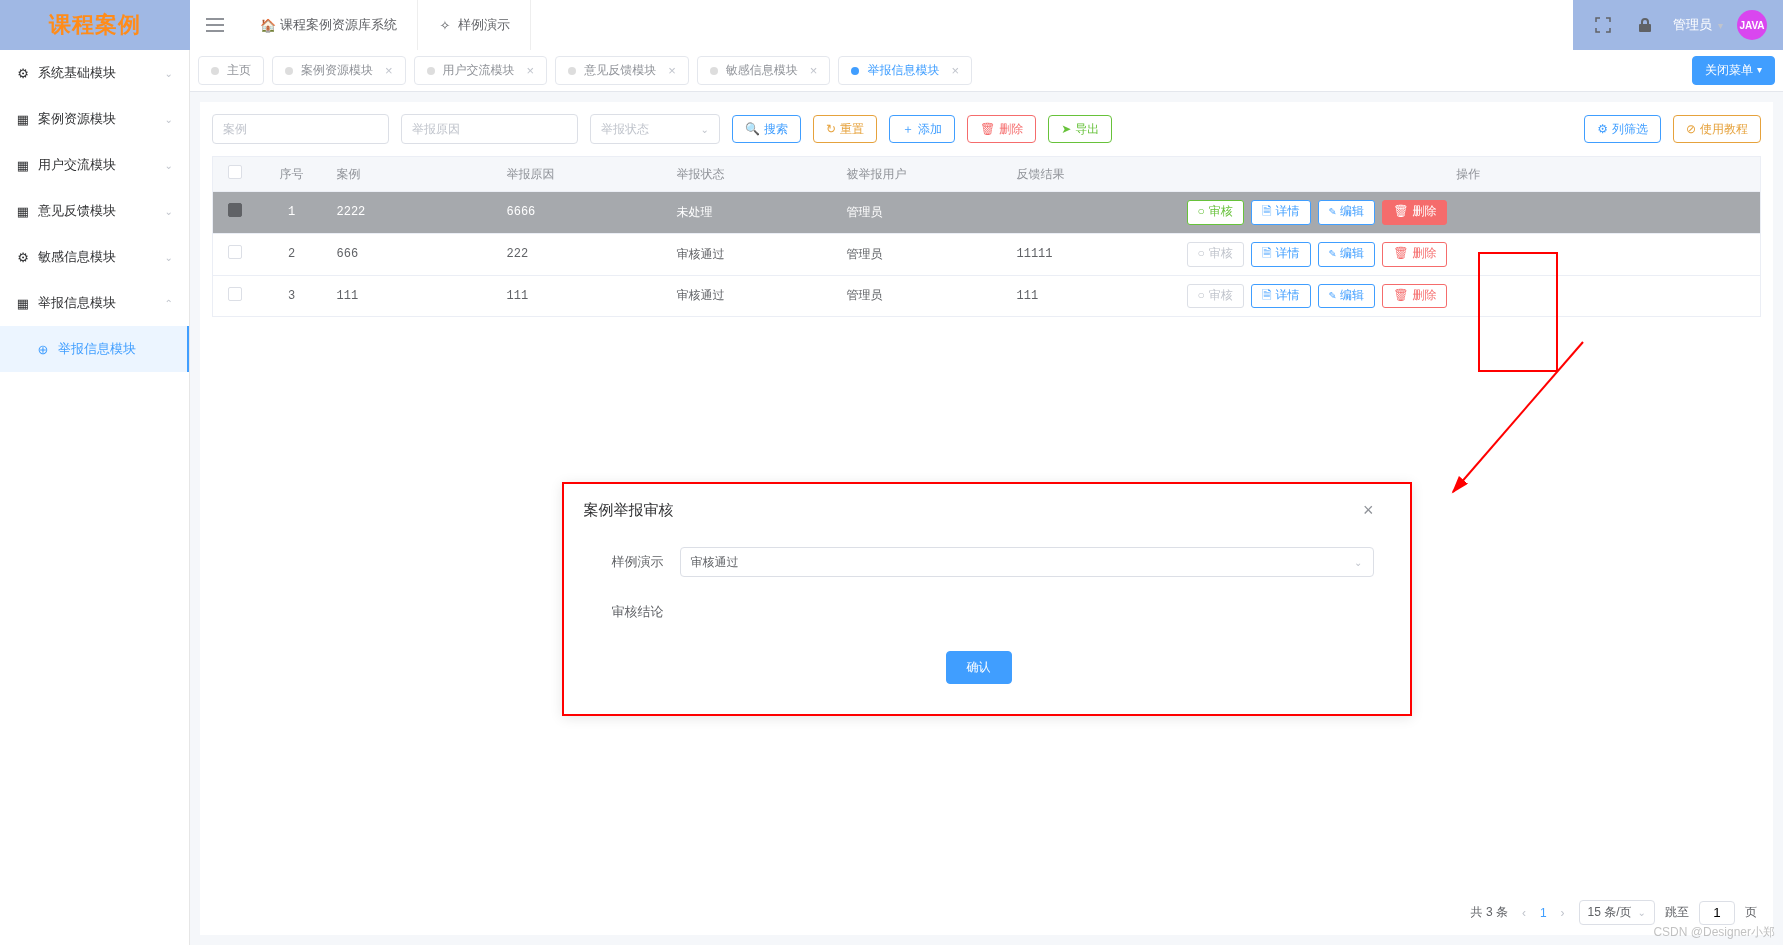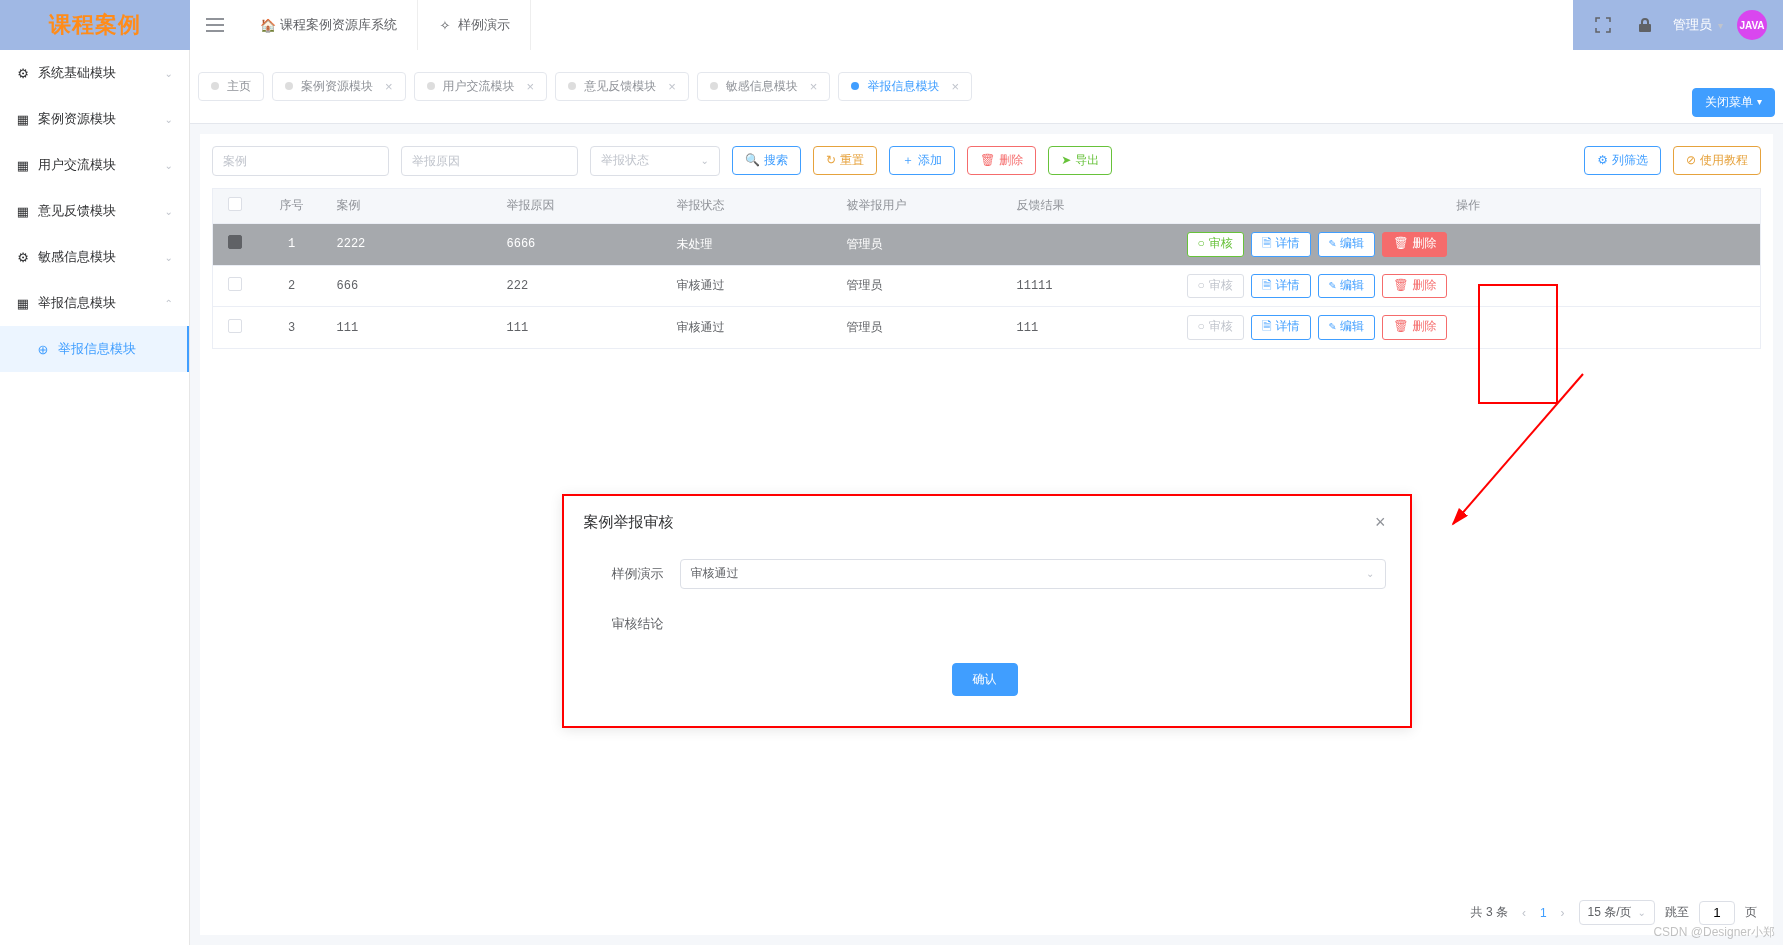--- a/index.html
+++ b/index.html
@@ -20,21 +20,21 @@
     .menu-item .ml { display:flex; align-items:center; gap:8px;}
     .sub-item { padding: 14px 16px 14px 36px; color:#409EFF; background:#ecf5ff; border-right:2px solid #409EFF; cursor:pointer; display:flex; align-items:center; gap:8px;}
     .main { flex:1; background:#f5f7fa; display:flex; flex-direction:column;}
     .tabs-row { display:flex; align-items:center; background:#fff; border-bottom:1px solid #e4e7ed; padding: 6px 8px;}
     .tabs-scroll { flex:1; display:flex; gap:8px; flex-wrap: nowrap; overflow: hidden;}
     .tab { border:1px solid #e4e7ed; background:#fff; border-radius:4px; padding: 5px 12px; display:flex; align-items:center; gap:8px; color:#909399; cursor:pointer; font-size:12px;}
     .tab .dot{ width:8px; height:8px; border-radius:50%; background:#ddd;}
     .tab.active .dot{ background:#409EFF; }
     .tab.active { color:#409EFF;}
     .tab .close{ color:#c0c4cc; margin-left:4px; font-size:13px;}
-    .close-menu { margin-left:8px;margin-top:32px;}
+    .close-menu { margin-left:8px;}
     .btn { display:inline-flex; align-items:center; gap:4px; border:1px solid #dcdfe6; background:#fff; padding: 5px 12px; border-radius:4px; cursor:pointer; font-size:12px; line-height:1.4;}
     .btn-primary{ background:#409EFF; border-color:#409EFF; color:#fff;}
     .btn-plain-primary{ border-color:#409EFF; color:#409EFF; background:#fff;}
     .btn-plain-warning{ border-color:#e6a23c; color:#e6a23c; background:#fff;}
     .btn-plain-danger{ border-color:#f56c6c; color:#f56c6c; background:#fff;}
     .btn-plain-success{ border-color:#67c23a; color:#67c23a; background:#fff;}
     .btn-danger{ background:#f56c6c; border-color:#f56c6c; color:#fff;}
     .btn-plain-gray{ border-color:#dcdfe6; color:#c0c4cc; background:#fff;}
     .btn-mini{ padding:3px 10px; font-size:12px; border-radius:3px;}
     .content-card { margin:10px; background:#fff; padding: 12px; flex:1; display:flex; flex-direction:column; position:relative;}
@@ -47,21 +47,21 @@
     .table th, .table td { border-bottom:1px solid #ebeef5; padding: 8px 10px; font-size:12px; text-align:left; color:#606266;}
     .table th { background:#f5f7fa; font-weight:500; color:#909399;}
     .table th.center, .table td.center{ text-align:center;}
     .ck { width:14px; height:14px; border:1px solid #dcdfe6; border-radius:2px; display:inline-block; background:#fff;}
     .ck.sel{ background:#fff; border-color:#dcdfe6;}
     tr.row-sel td{ background:#a6a9ad !important; color:#fff !important;}
     tr.row-sel .ck{ background:#606266; border-color:#606266;}
     .ops-col{ text-align:center;}
     .ann-box-1{ position:absolute; border:2px solid red; pointer-events:none;}
     .arrow-svg{ position:absolute; pointer-events:none;}
-    .dialog { position:absolute; left:50%; transform:translateX(-50%); top:360px; width:850px; background:#fff; border:2px solid red; padding: 0 4px 30px 0; box-shadow: 0 2px 12px rgba(0,0,0,.1);}
+    .dialog { position:absolute; left:50%; transform:translateX(-50%); top:380px; width:850px; background:#fff; border:2px solid red; padding: 0 16px 30px 0; box-shadow: 0 2px 12px rgba(0,0,0,.1);}
     .dialog-head{ padding: 16px 20px; display:flex; align-items:center; justify-content:space-between; color:#303133; font-size:15px;}
     .dialog-close{ color:#909399; cursor:pointer; font-size:18px;}
     .form-row{ display:flex; padding: 10px 20px; gap:16px;}
     .form-label{ width:80px; text-align:right; color:#606266; padding-top:6px; font-size:13px;}
     .form-ctl{ flex:1;}
     .textarea-wrap{ position:relative;}
     .el-textarea{ width:100%; min-height:72px; border:1px solid #dcdfe6; border-radius:4px; padding:8px 10px; font-size:13px; resize:vertical; font-family:inherit;}
     .tcount{ position:absolute; right:8px; bottom:4px; color:#909399; font-size:12px;}
     .dialog-btns{ text-align:center; margin-top:20px;}
     .pager{ position:absolute; right:16px; bottom:10px; display:flex; align-items:center; gap:10px; font-size:12px; color:#606266;}

